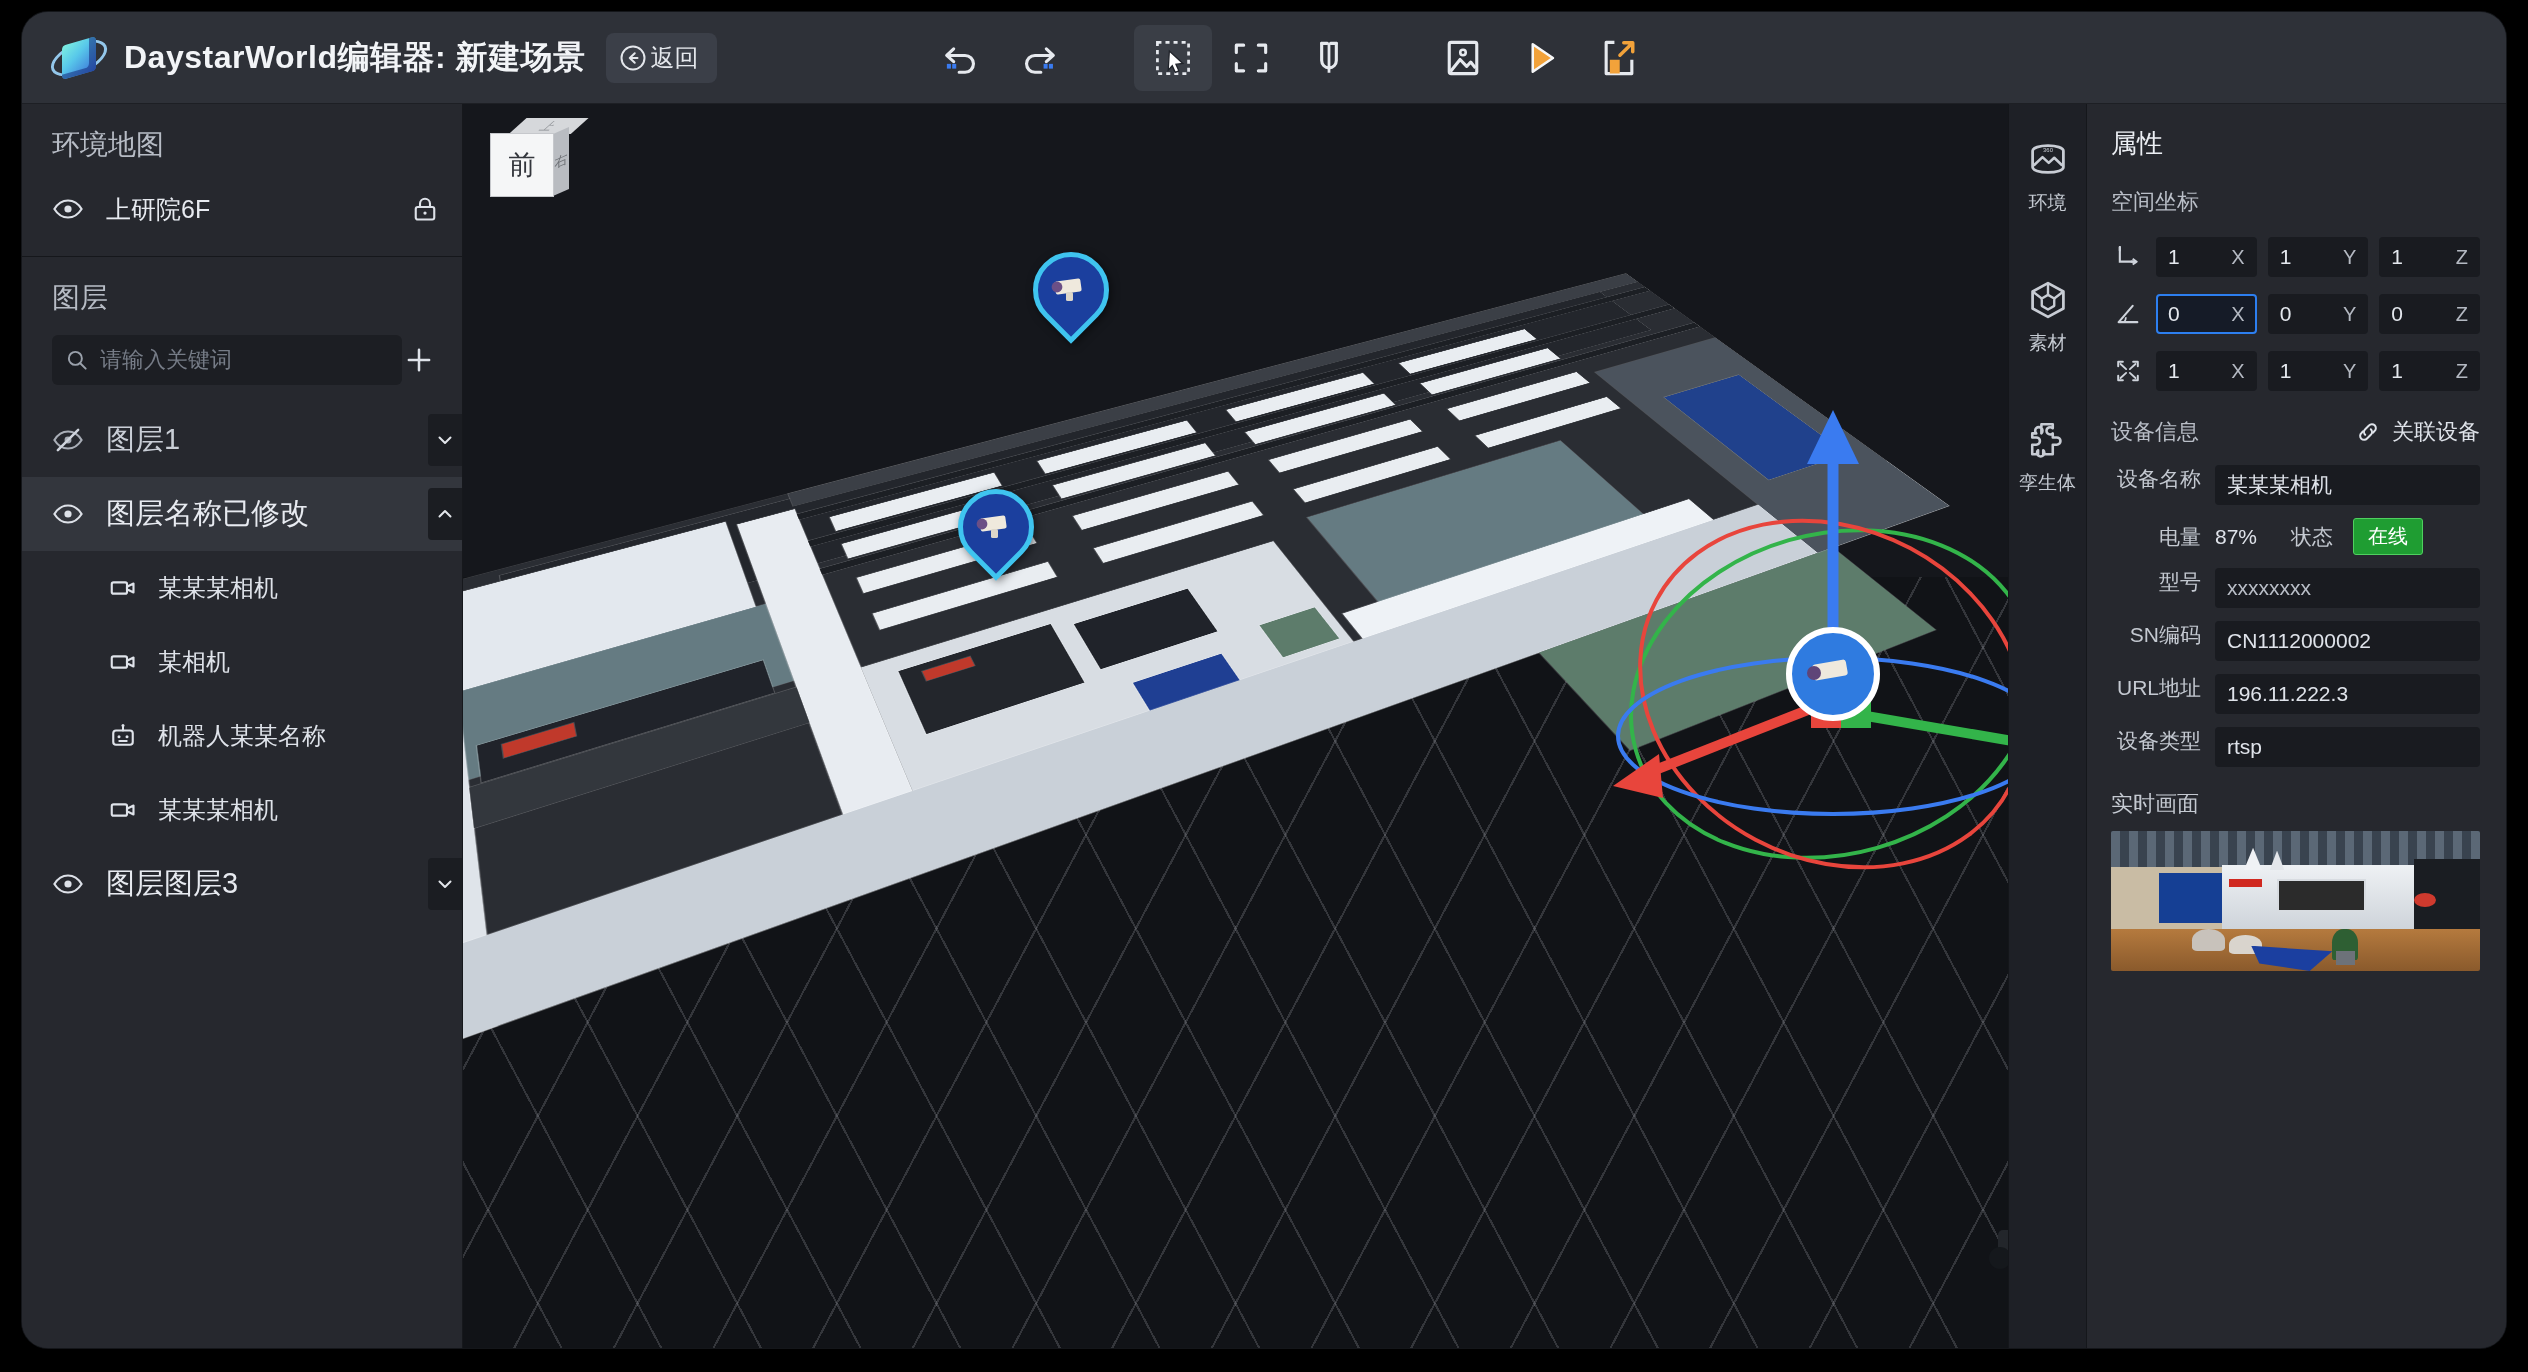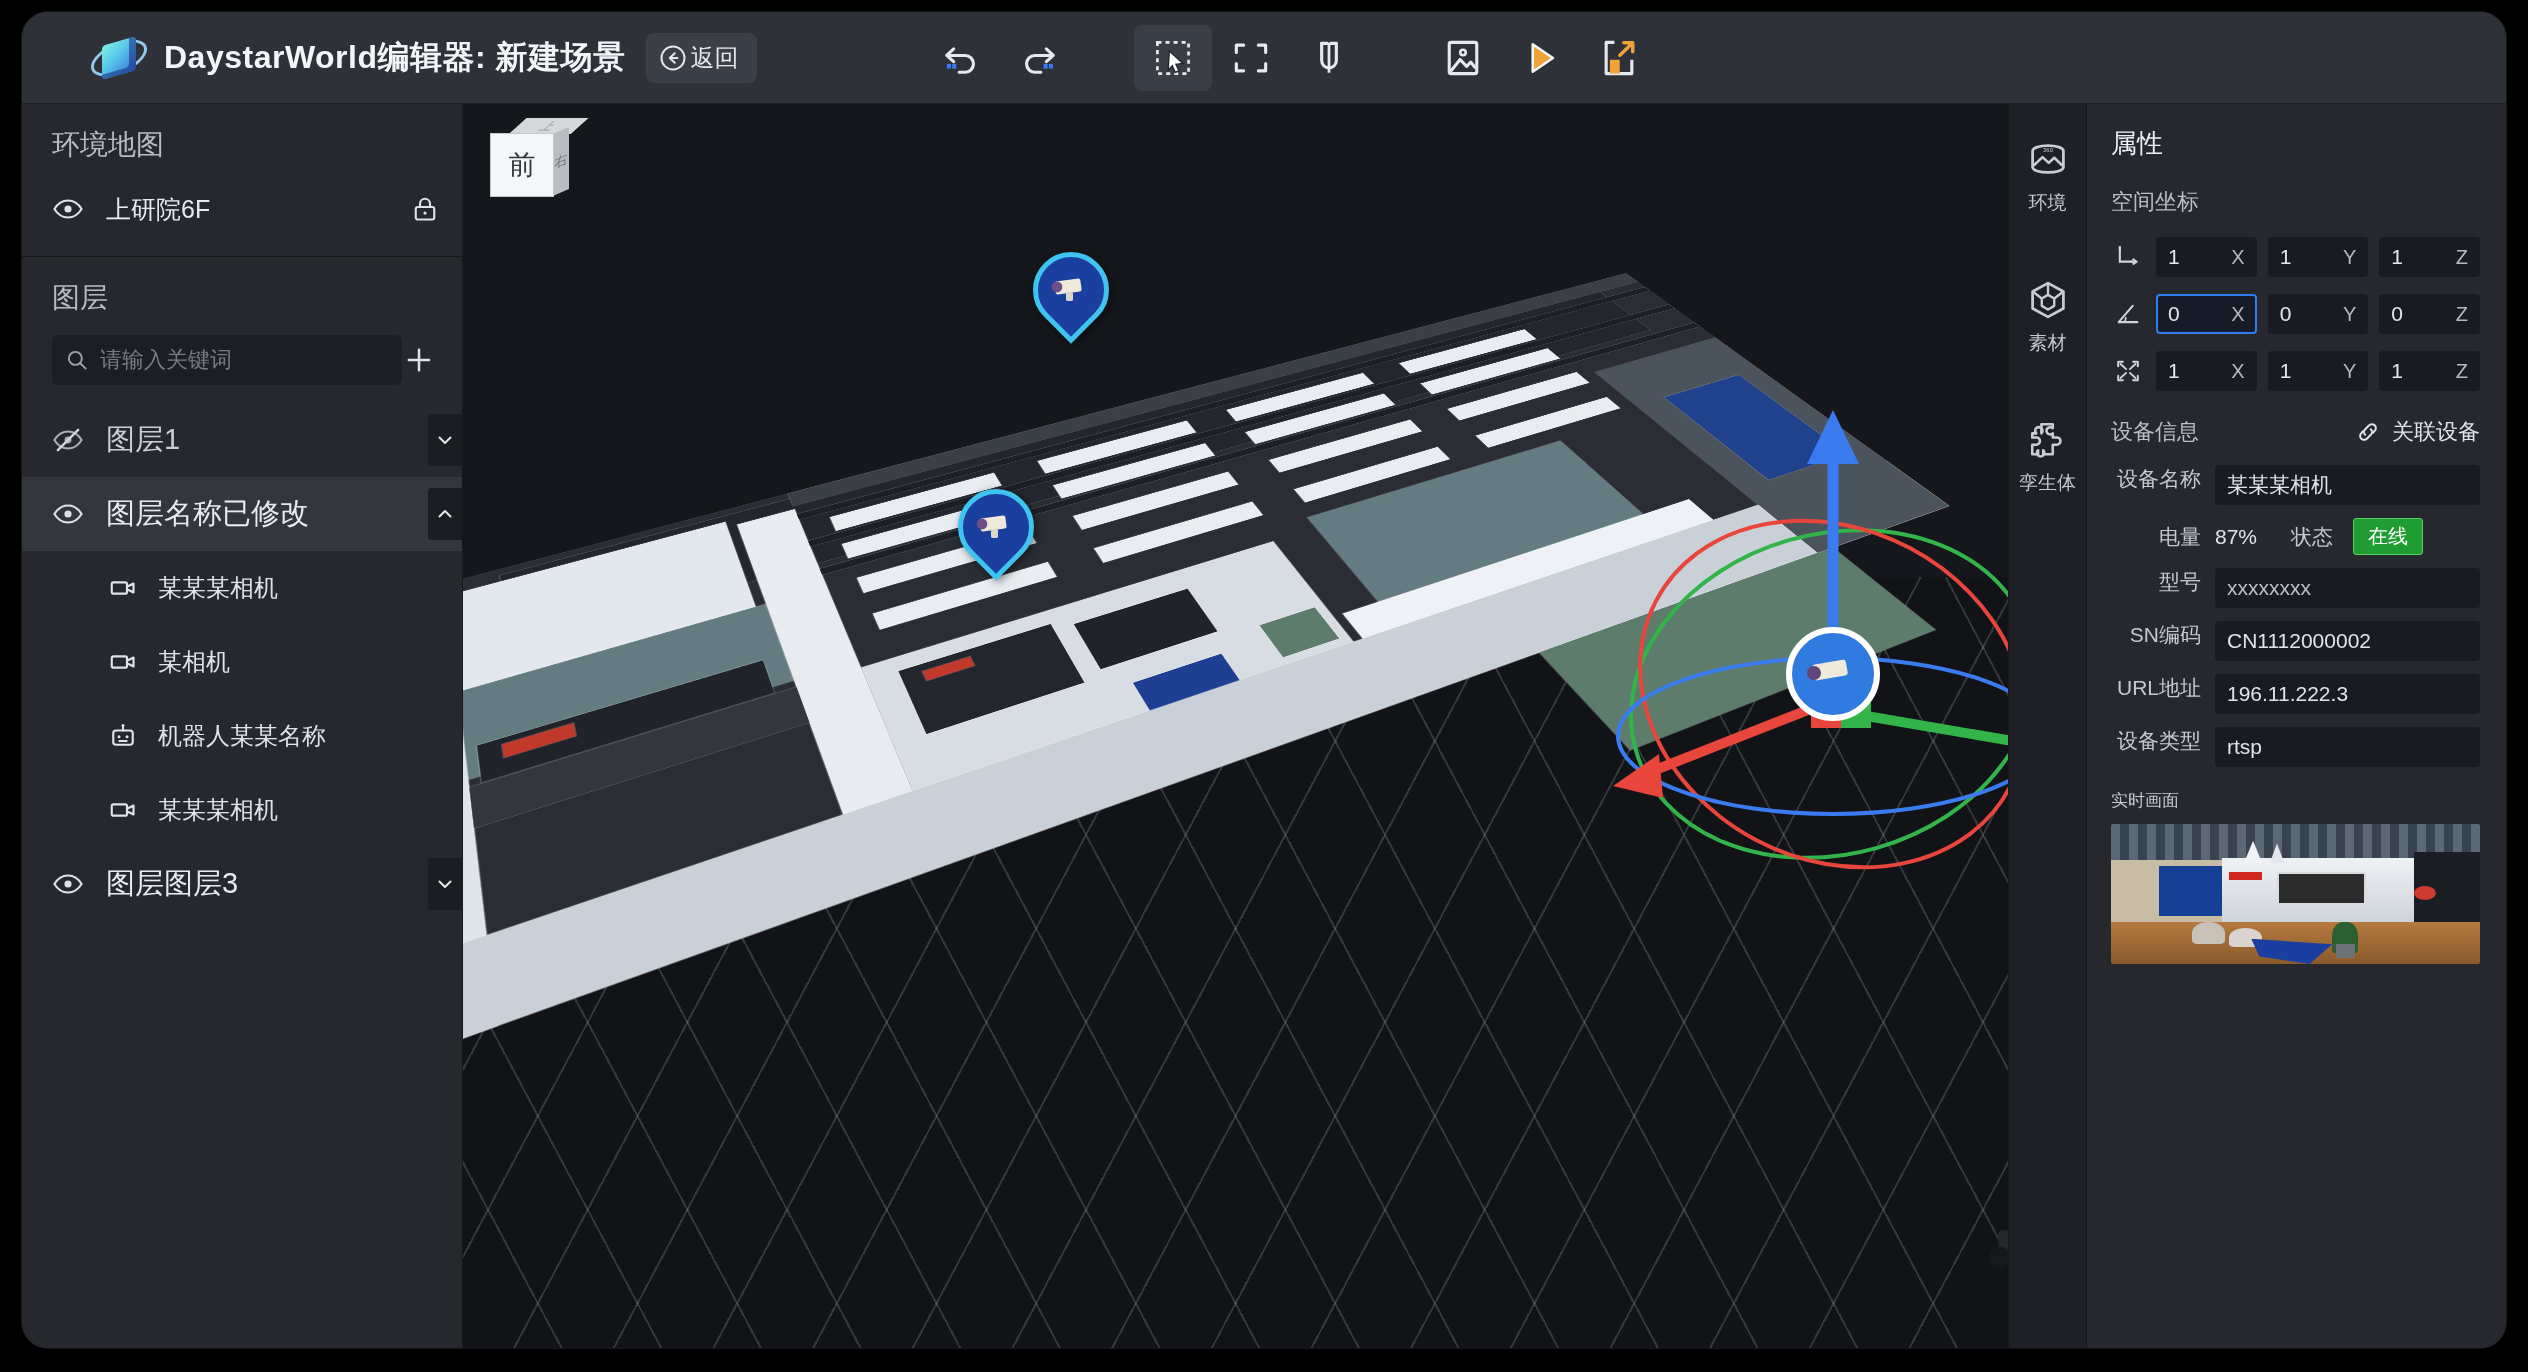--- a/index.html
+++ b/index.html
@@ -23,21 +23,20 @@
 
   
   .titlebar {
     height: 92px;
     background: #2e3138;
     display: flex;
     align-items: center;
     position: relative;
     flex: none;
     border-bottom: 1px solid #1d1f24;
-    padding-left: 40px;
   }
   .logo {
     width: 62px; height: 54px;
     margin-left: 26px; margin-right: 14px;
     position: relative; flex: none;
   }
   .logo .cube {
     position: absolute; left: 14px; top: 10px;
     width: 34px; height: 34px;
     background: linear-gradient(140deg,#7ef0e0 0%, #58c8ea 42%, #3a6fd8 100%);
@@ -296,21 +295,21 @@
 
   .batt-row { display: flex; align-items: center; margin-bottom: 13px; }
   .batt-row .bl { color: #c4c9d1; font-size: 21px; width: 104px; text-align: right; padding-right: 14px; }
   .batt-row .bv { color: #dfe3ea; font-size: 21px; }
   .batt-row .sl { color: #c4c9d1; font-size: 21px; margin-left: 34px; }
   .badge {
     margin-left: 20px; background: #1f9d32; border: 1px solid #4fd05f;
     color: #ffffff; font-size: 20px; border-radius: 3px;
     padding: 4px 14px;
   }
-  .live-title { color: #c4c9d1; font-size: 17px; margin: 22px 0 12px 0; }
+  .live-title { color: #c4c9d1; font-size: 22px; margin: 22px 0 12px 0; }
   .live-frame {
     width: 100%; height: 140px; border-radius: 2px; overflow: hidden;
     position: relative; background: #27313d;
   }
   .lf-ceil { position: absolute; left:0; top:0; width:100%; height:32%;
     background: repeating-linear-gradient(90deg,#5b6876 0 9px,#39434f 9px 18px); }
   .lf-wallL { position: absolute; left:0; top:26%; width:30%; height:52%; background:#c9bca4; }
   .lf-blue { position: absolute; left:13%; top:30%; width:17%; height:36%; background:#153f94; }
   .lf-wallR { position: absolute; left:30%; top:24%; width:52%; height:54%;
     background: linear-gradient(180deg,#eef1f4,#c9cfd6); }

